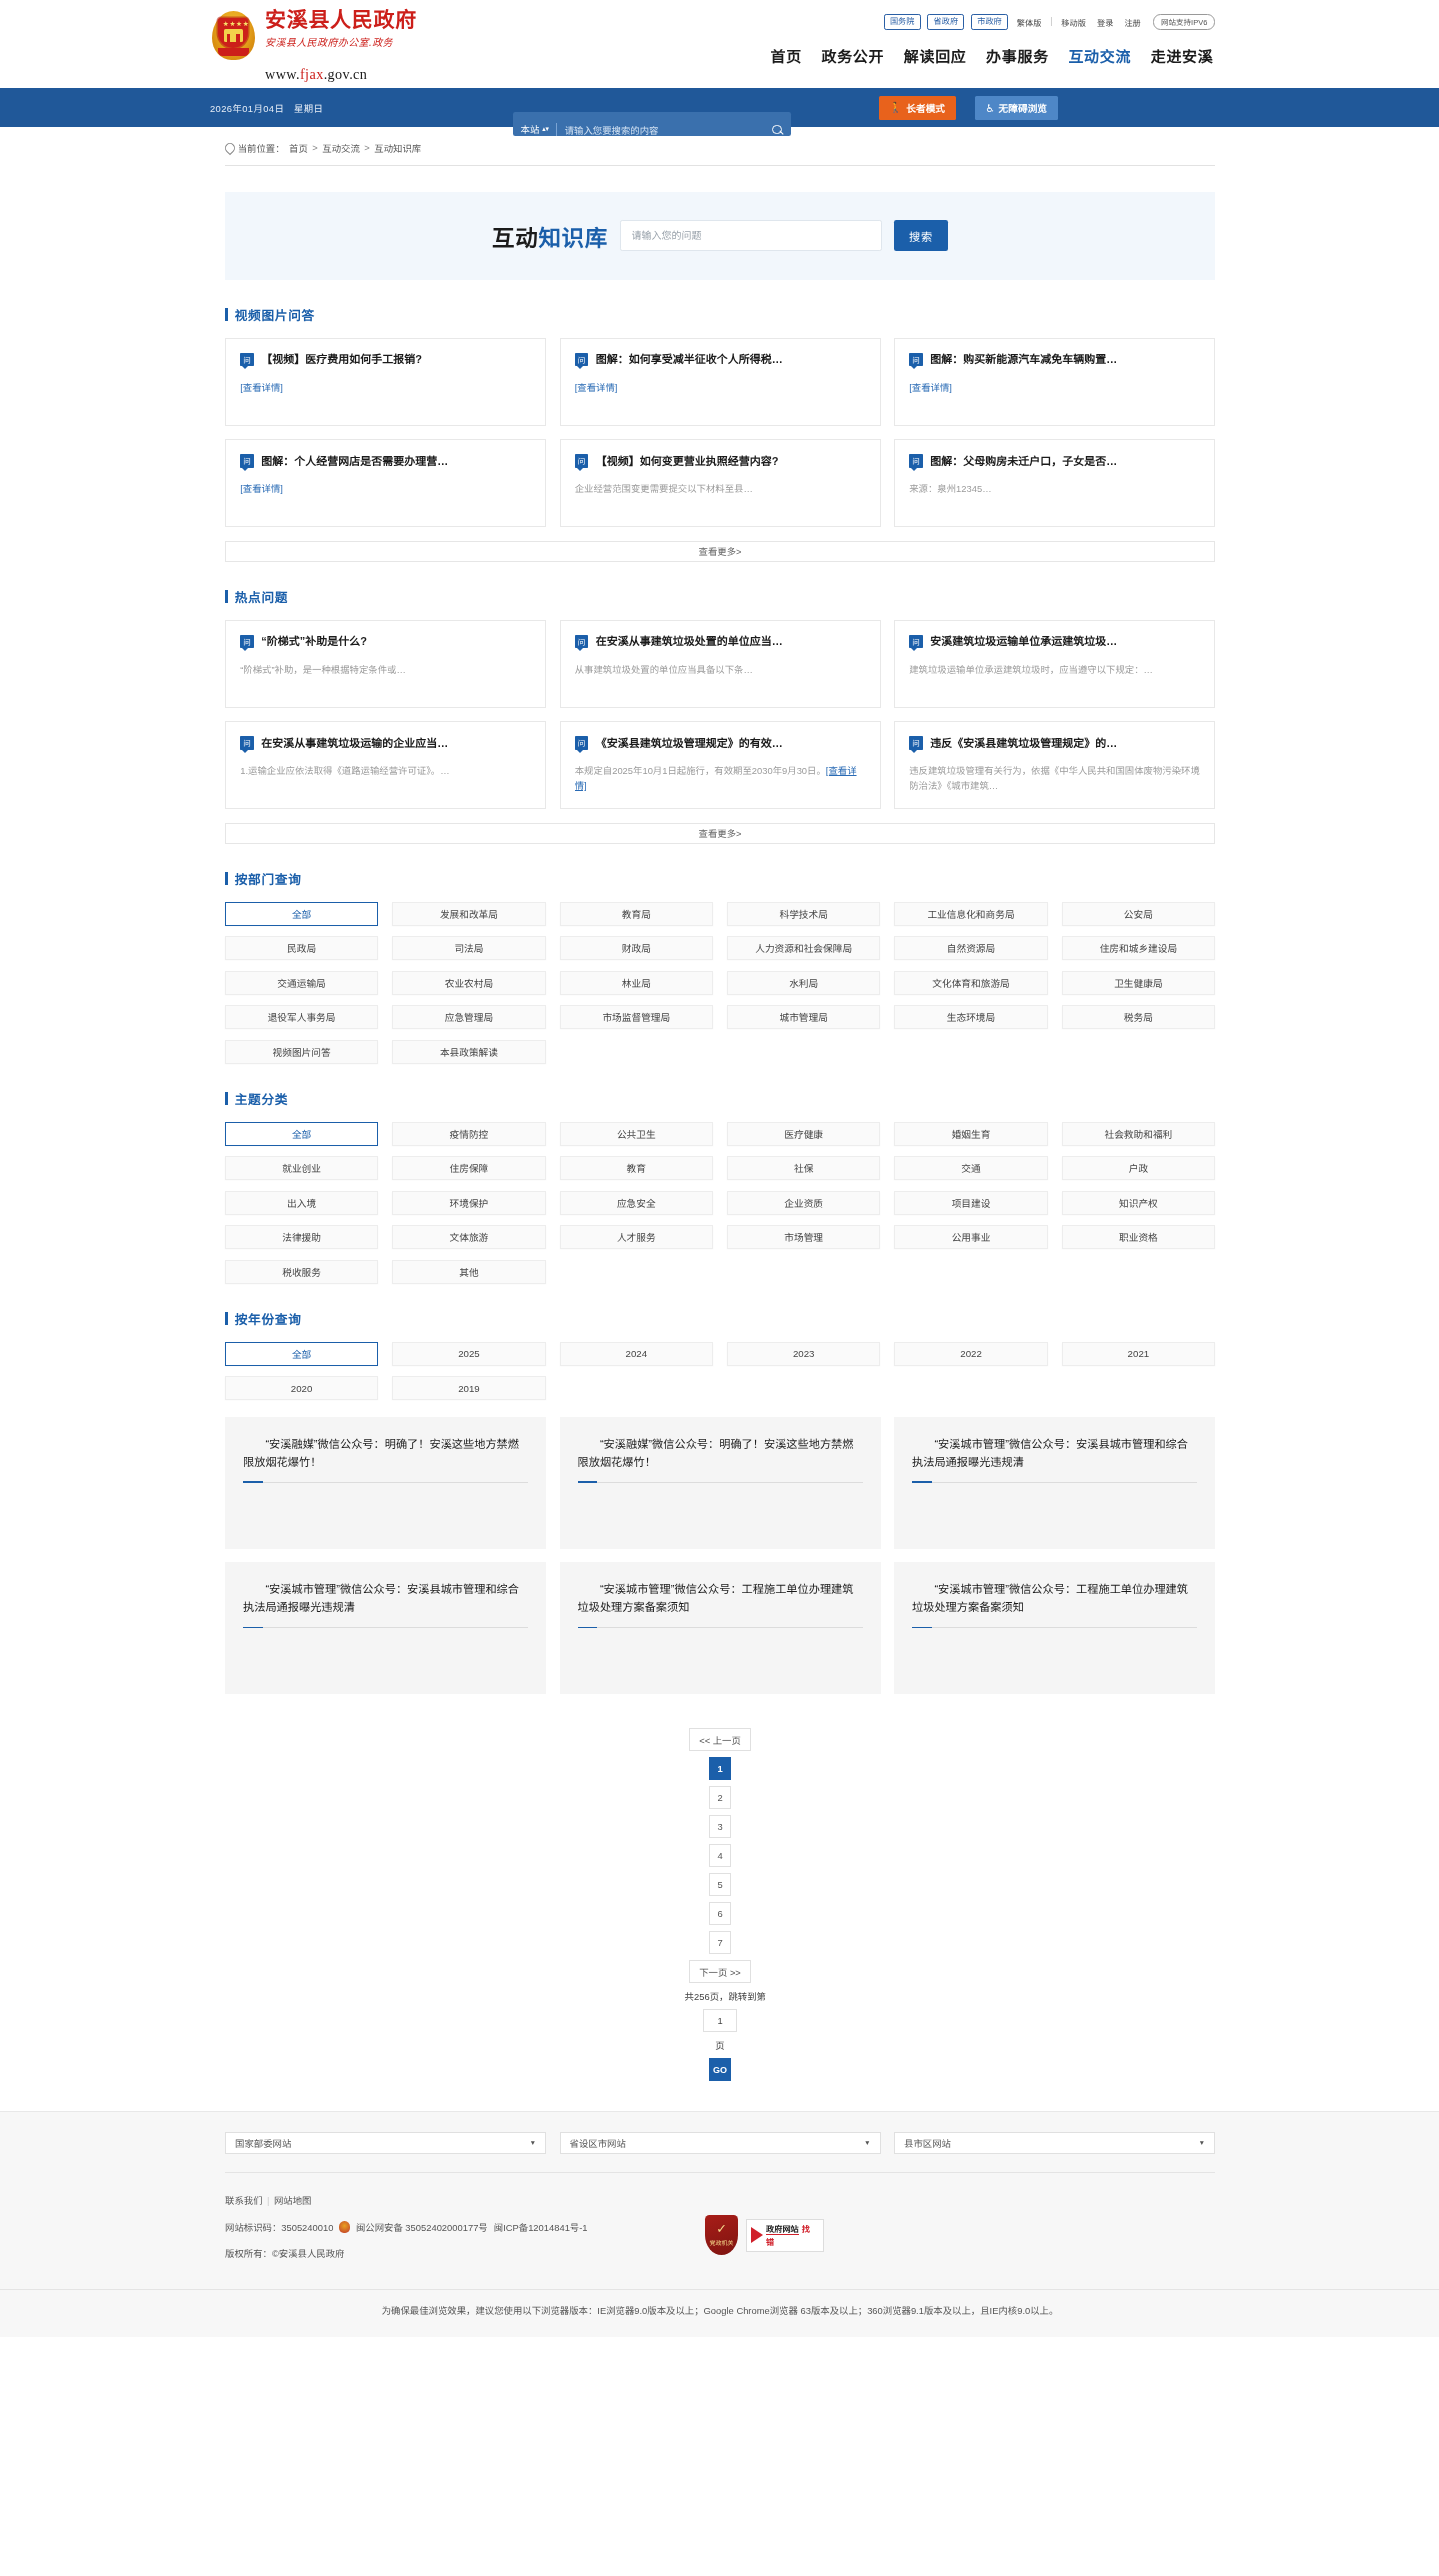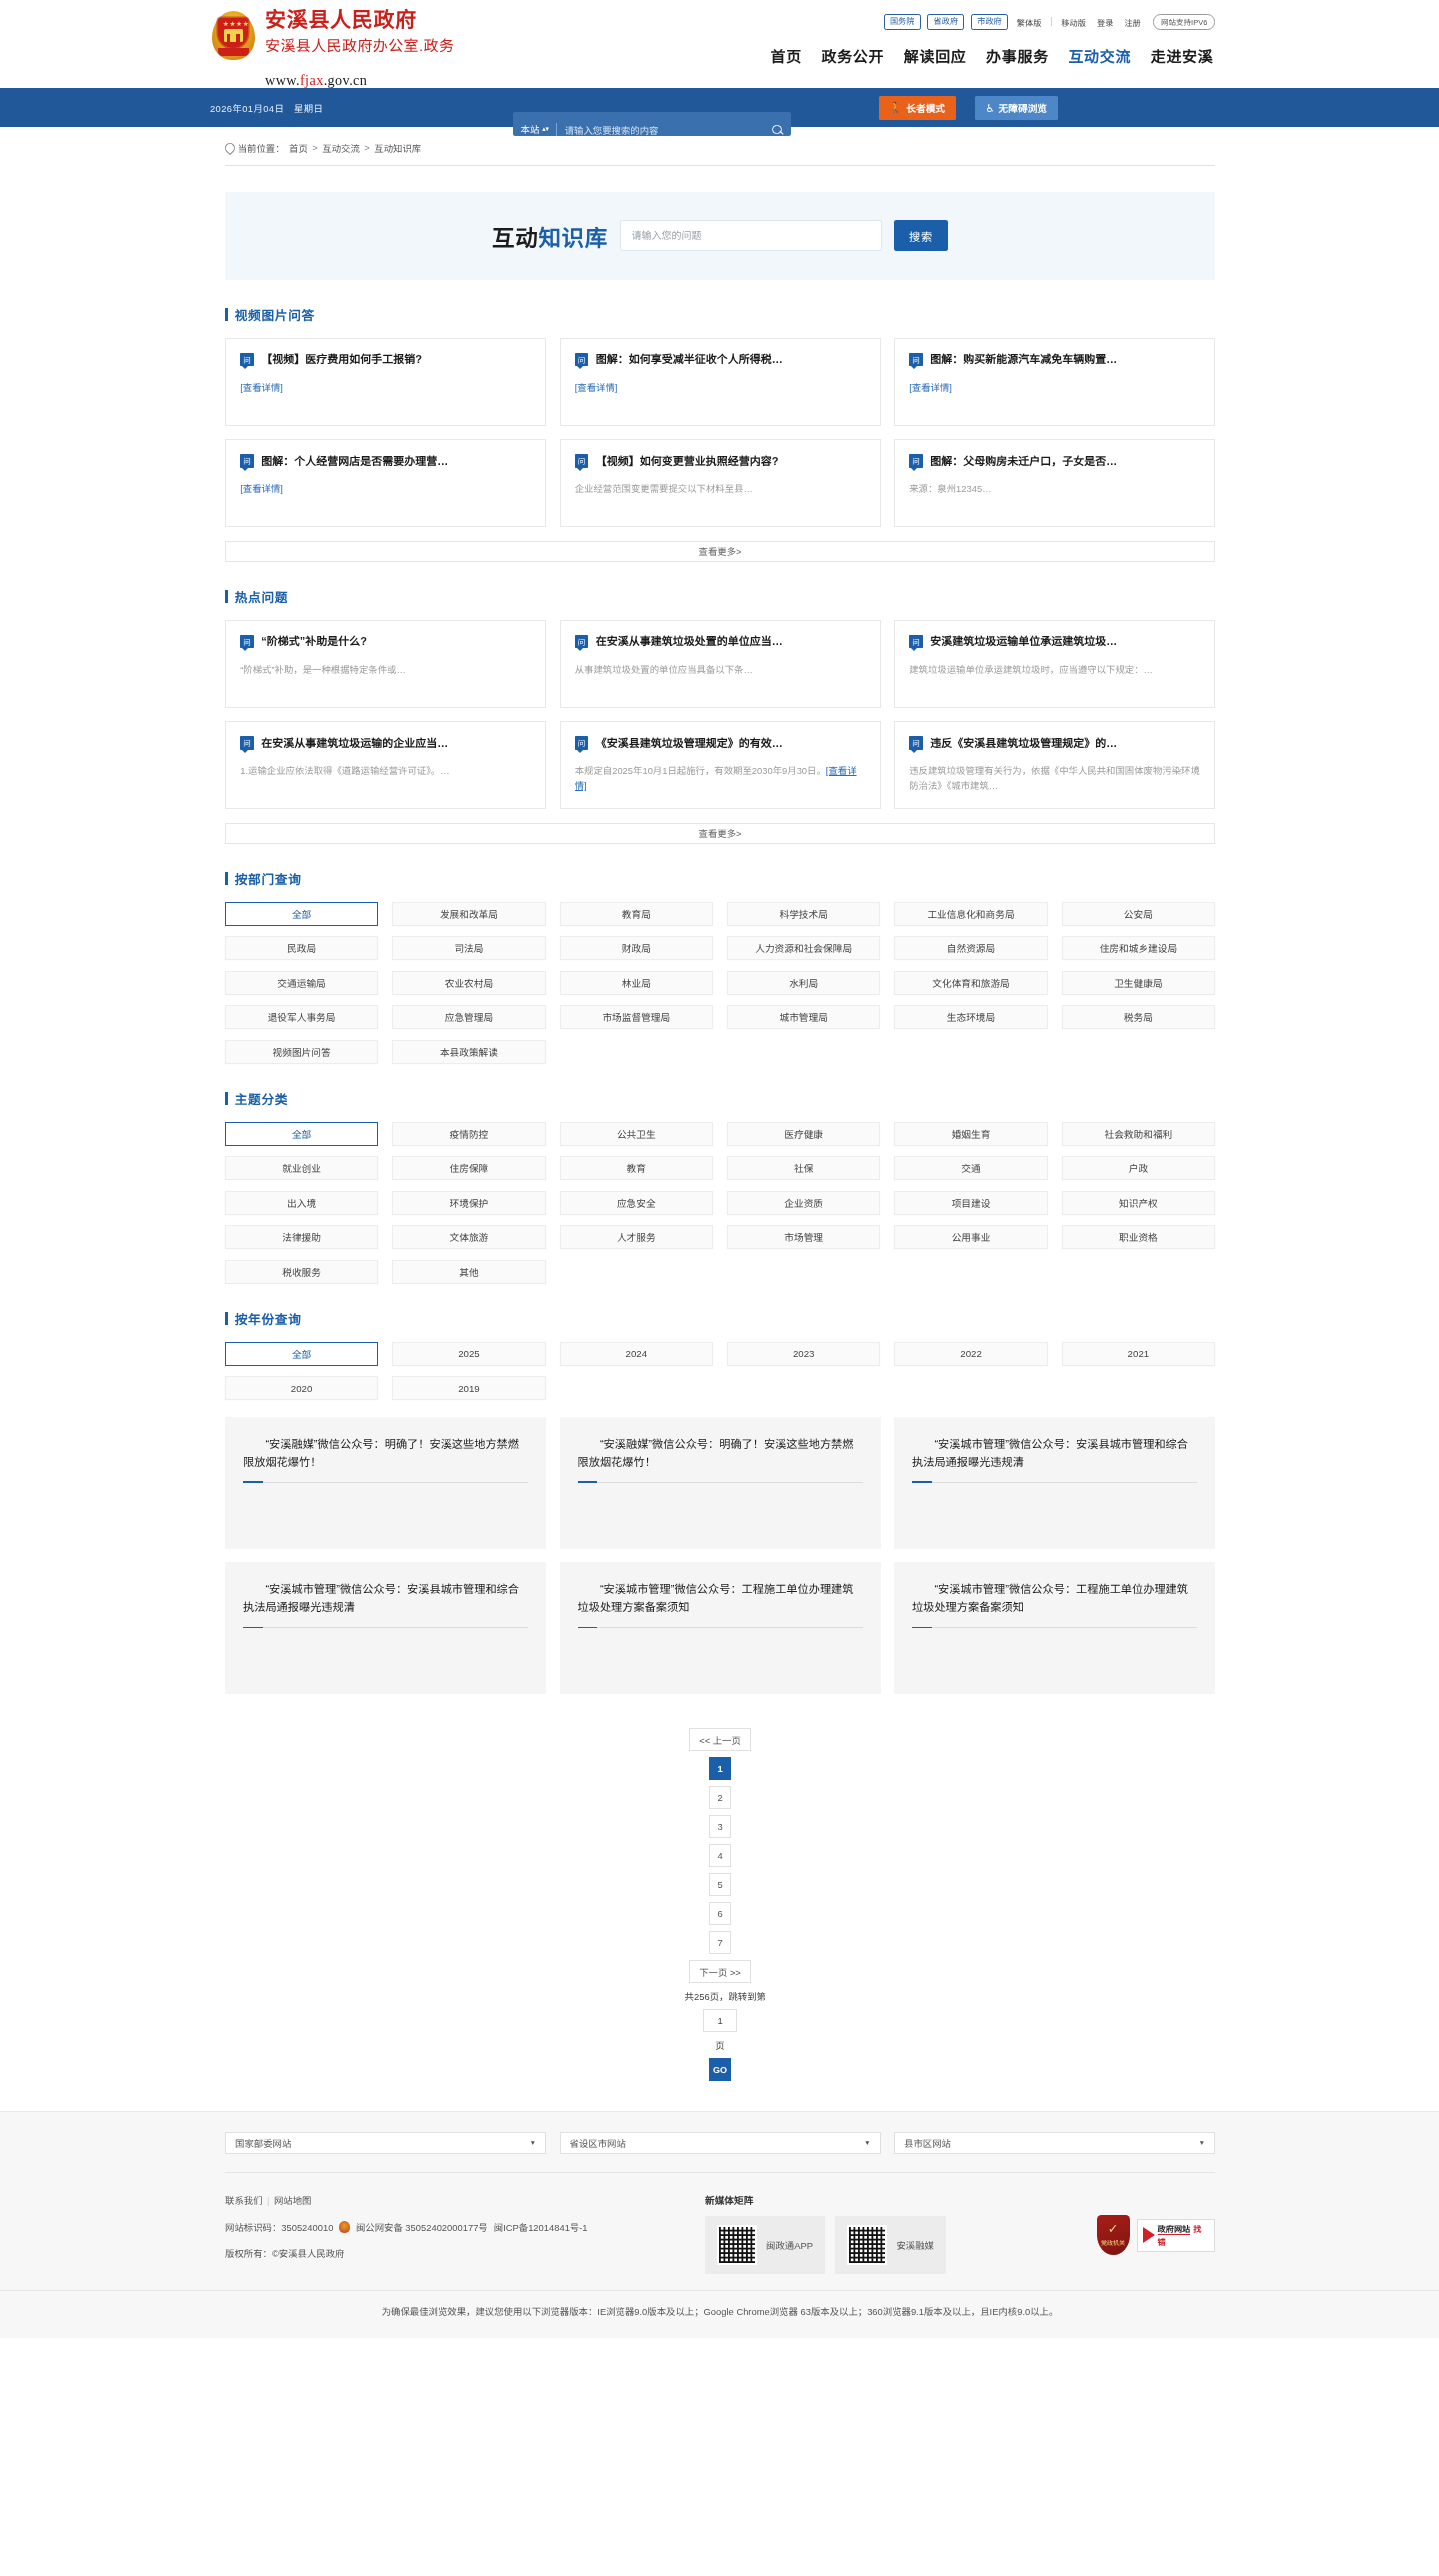--- a/index.html
+++ b/index.html
@@ -46,21 +46,21 @@
   }
   .emblem .base {
     position:absolute; left:10.5px; top:39px; width:31.5px; height:7.5px;
     background:#cc1f1a; border-radius:0 0 4.5px 4.5px;
   }
   .logo-text { padding-top:3px; }
   .logo-title {
     font-family:"Liberation Serif", "DejaVu Serif", serif;
     font-size:21px; font-weight:bold; color:#cc1f1a; letter-spacing:0.7px; line-height:1.15;
   }
-  .logo-sub { font-size:15px; color:#cc1f1a; letter-spacing:0.4px; margin-top:2.2px; }
+  .logo-sub { font-size:10px; color:#cc1f1a; letter-spacing:0.4px; margin-top:2.2px;font-style:italic; }
   .logo-url {
     font-family:"Liberation Serif", serif;
     font-size:14.2px; font-weight:normal; color:#1a1a1a; margin-top:17px; letter-spacing:0.4px;
   }
   .logo-url .hl { color:#cc1f1a; }
 
   .header-right { position:absolute; right:0; top:0; width:675px; }
   .util-row { display:flex; justify-content:flex-end; align-items:center; gap:6.7px; padding-top:13.5px; font-size:8.2px; }
   .util-pill {
     border:0.7px solid #2a5fa5; color:#2a5fa5; border-radius:2.2px;
@@ -630,33 +630,20 @@
           <span class="police-badge"></span>
           <span>闽公网安备 35052402000177号</span>
           <span>闽ICP备12014841号-1</span>
         </div>
         <div class="foot-line">
           <span>版权所有：©安溪县人民政府</span>
         </div>
       </div>
 
       <div class="foot-right">
-        <div style="flex:1">
-          <div class="nm-title">新媒体矩阵</div>
-          <div style="display:flex;gap:10.5px">
-            <div class="qr-box">
-              <div class="qr"></div>
-              <div class="qr-label">闽政通APP</div>
-            </div>
-            <div class="qr-box">
-              <div class="qr"></div>
-              <div class="qr-label">安溪融媒</div>
-            </div>
-          </div>
-        </div>
         <div style="display:flex;align-items:center;gap:7.5px;padding-top:22.5px">
           <div class="seal">
             <span class="gl">✓</span>
             <span>党政机关</span>
           </div>
           <div class="errbox">
             <span class="err-tri"></span>
             <span class="err-txt">
               <span class="err-top">政府网站</span>
               <span class="err-bot">找错</span>

